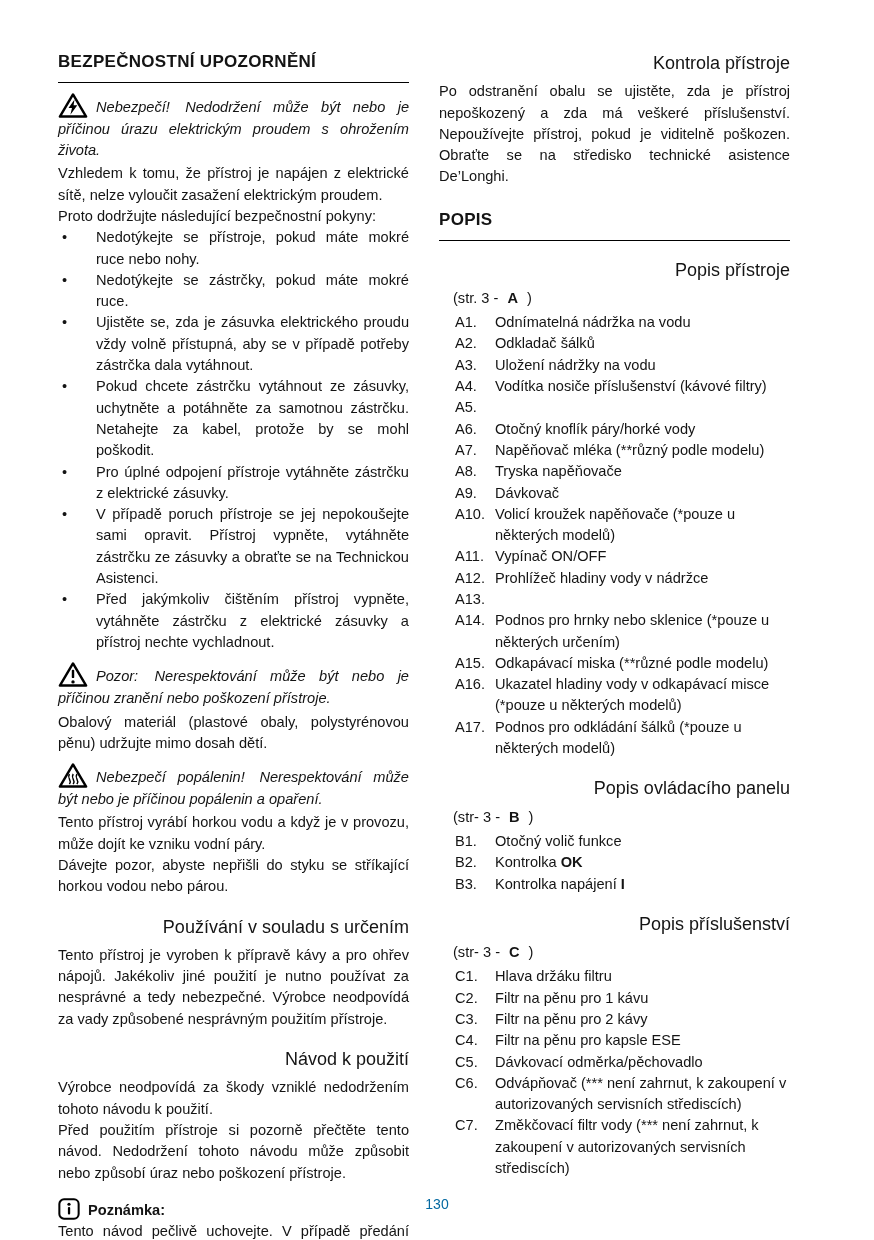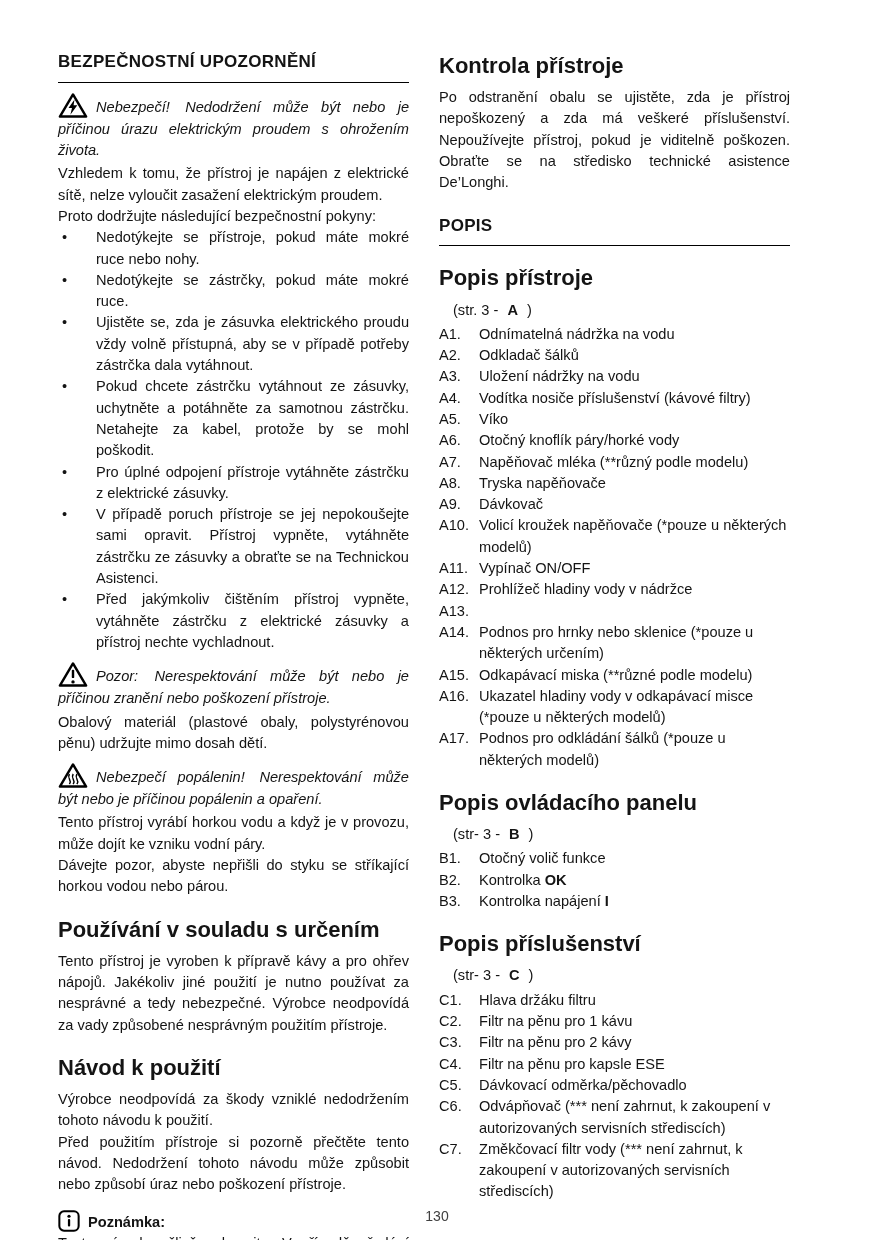--- a/index.html
+++ b/index.html
@@ -11,49 +11,49 @@
   }
   .page { padding: 50px 84px 0 58px; }
   .columns { display: flex; gap: 30px; }
   .col { flex: 1; min-width: 0; font-size: 14.6px; line-height: 1.46; text-align: justify; }
 
   .rule-heading {
     font-size: 17px; font-weight: bold; letter-spacing: .3px; text-align: left;
     padding-bottom: 7px; border-bottom: 1.8px solid #000; margin: 0 0 9px 0;
   }
   .mt { margin-top: 20px; }
-  .sub-heading { font-size: 22px; font-weight: bold; text-align: left; margin: 16px 0 5px 0; }
+  .sub-heading { font-size: 18px; font-weight: normal; text-align: right; margin: 16px 0 5px 0; }
   .sub-heading.first { margin-top: 0; }
 
   p { margin: 0; }
   .notice { font-style: italic; margin: 8px 0 2px 0; }
   .notice .nlabel { font-weight: normal; padding-right: 3px; }
   .nicon { display: inline-block; vertical-align: -7px; margin-right: 8px; }
   .nicon.sm { vertical-align: -5px; }
   .nicon svg { display: block; }
 
   .bullets { margin: 0; }
   .bullet { display: flex; }
   .bullet .marker { flex: 0 0 34px; padding-left: 4px; }
   .bullet .btext { flex: 1; text-align: justify; min-width: 0; }
 
   .ref-line { text-align: left; margin: 0 0 3px 14px; }
   .ref-letter { font-weight: bold; padding: 0 9px; }
 
   .dlist { margin: 0 0 2px 0; }
-  .dlist .li { display: flex; }
+  .dlist .li { display: flex; margin-left: 16px; }
   .dlist .num { flex: 0 0 40px; }
   .dlist .litext { flex: 1; text-align: left; min-width: 0; }
 
   .note-head { margin-top: 14px; }
   .note-head .nlabel { font-weight: bold; }
 
   .footer {
-    position: absolute; left: 0; bottom: 16px; width: 100%;
-    text-align: center; font-size: 14px; color: #404040;
+    position: absolute; left: 0; bottom: 28px; width: 100%;
+    text-align: center; font-size: 14px; color: #0369a1;
   }
 </style>
 </head>
 <body>
 
 <div class="page">
   <div class="columns">
 
     <div class="col">
 
@@ -154,21 +154,20 @@
         <div class="li">
             <span class="num">A3.</span>
             <span class="litext">Uložení nádržky na vodu</span>
           </div>
         <div class="li">
             <span class="num">A4.</span>
             <span class="litext">Vodítka nosiče příslušenství (kávové filtry)</span>
           </div>
         <div class="li">
             <span class="num">A5.</span>
-            <span class="litext">Víko</span>
           </div>
         <div class="li">
             <span class="num">A6.</span>
             <span class="litext">Otočný knoflík páry/horké vody</span>
           </div>
         <div class="li">
             <span class="num">A7.</span>
             <span class="litext">Napěňovač mléka (**různý podle modelu)</span>
           </div>
         <div class="li">

